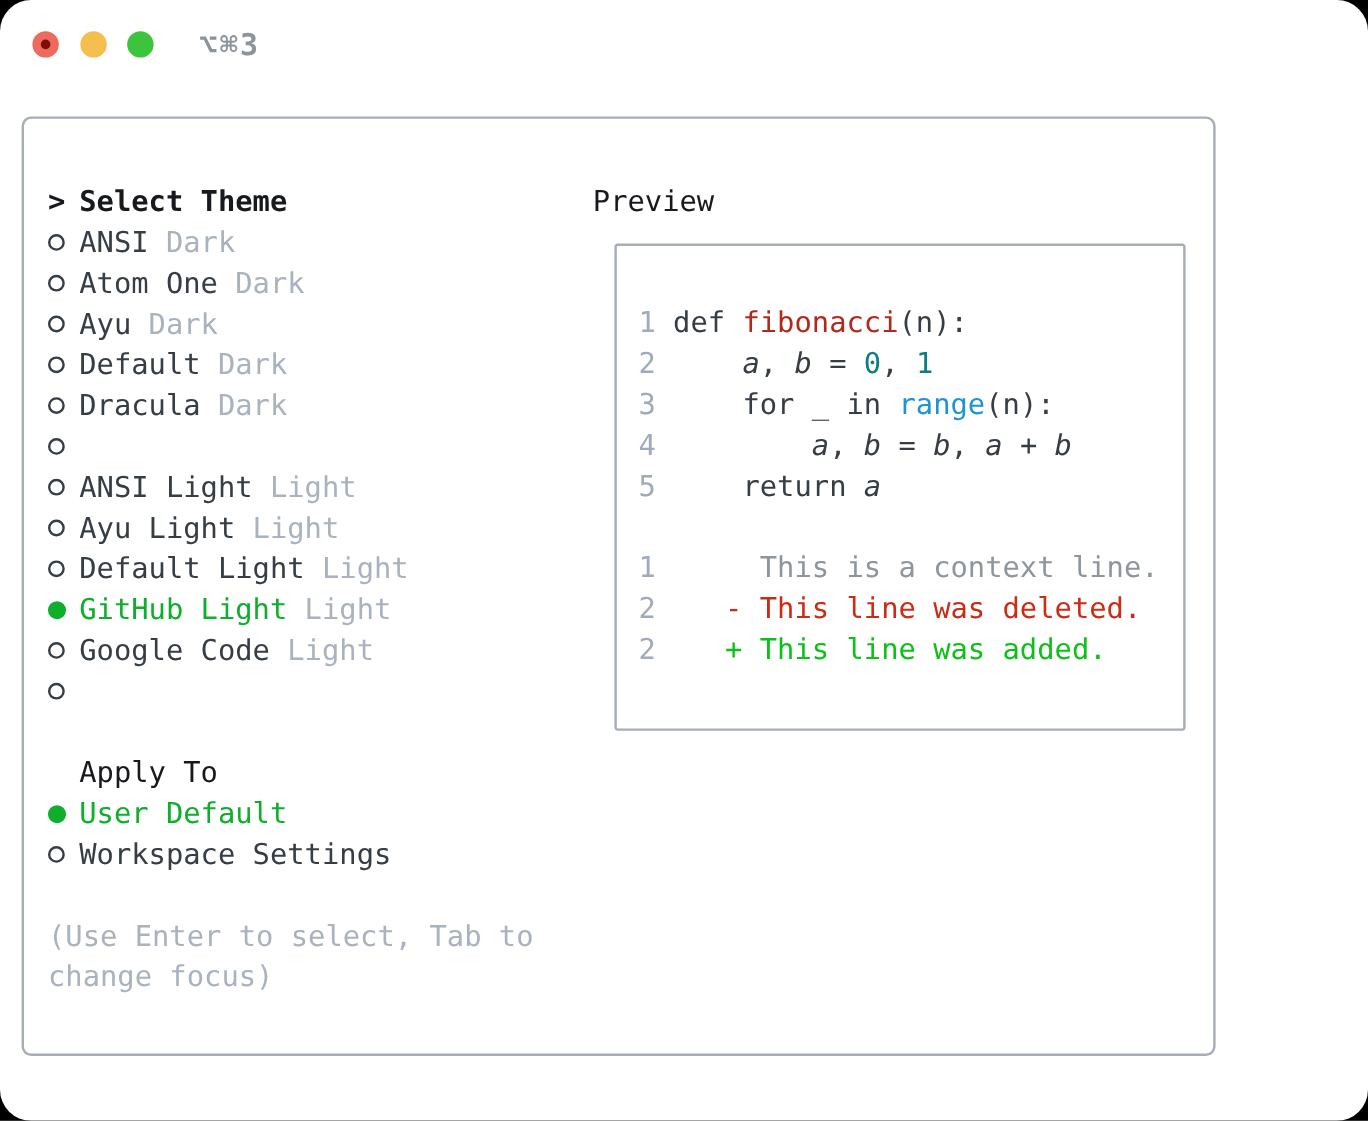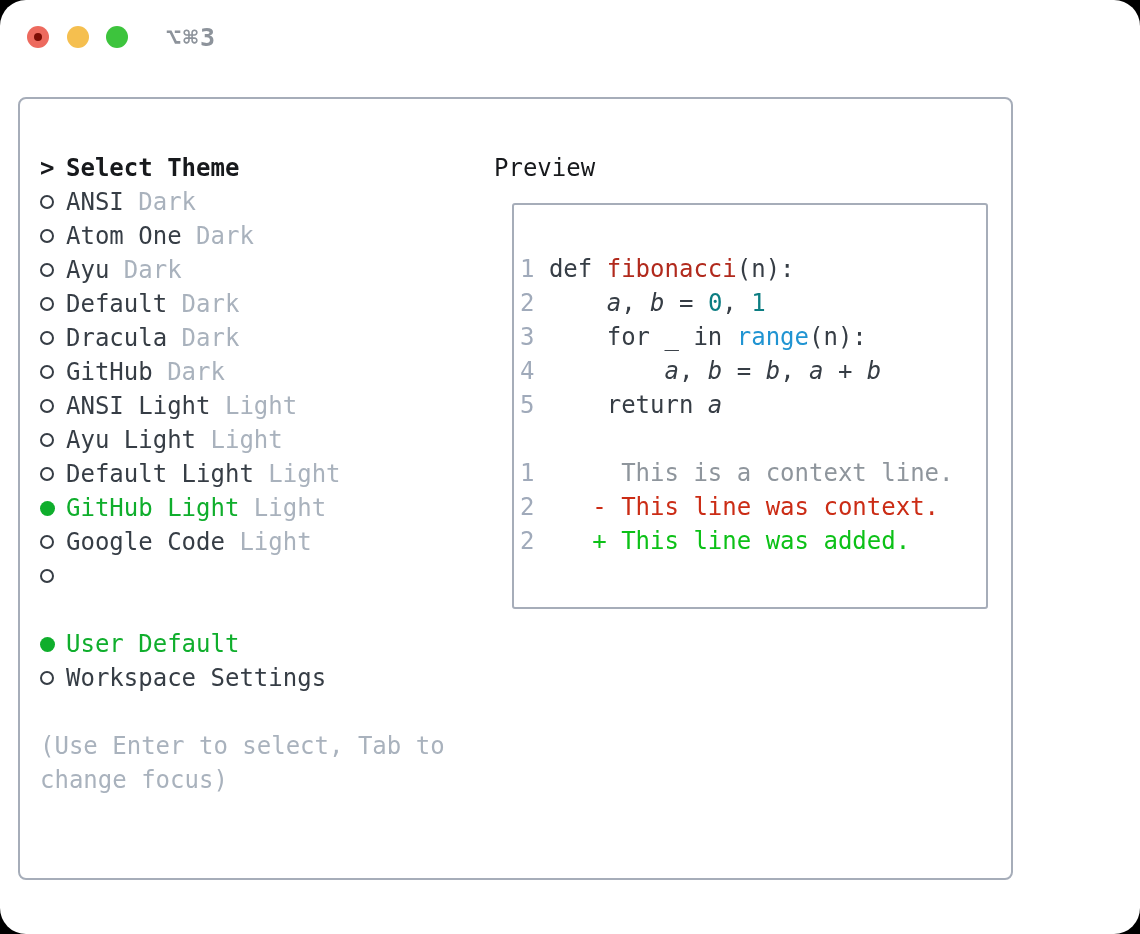--- a/index.html
+++ b/index.html
@@ -42,21 +42,21 @@
   .variant{color:var(--muted-gray)}
   .help{color:var(--muted-gray);height:34px;line-height:34px;font-size:24px;white-space:pre}
   
   .preview-header{
     position:absolute;left:474px;top:52px;height:34px;line-height:34px;
     font-size:24px;font-weight:normal;color:var(--heading-black);
   }
   .preview-box{
     position:absolute;left:492px;top:104px;width:476px;height:406px;
     border:2px solid var(--border-gray);border-radius:3px;box-sizing:border-box;
-    padding:47px 0 0 6px;overflow:hidden;
+    padding:47px 0 0 18px;overflow:hidden;
   }
   .cline{height:34px;line-height:34px;font-size:24px;white-space:pre}
   .ln{color:var(--line-number-gray)}
   .tk-plain{color:var(--text-dark)}
   .tk-fn{color:var(--function-red)}
   .tk-num{color:var(--number-teal)}
   .tk-call{color:var(--call-blue)}
   .tk-var{color:var(--text-dark);font-style:italic}
   .tk-ctx{color:var(--context-gray)}
   .tk-del{color:var(--diff-deleted-red)}
@@ -83,31 +83,35 @@
         <span class="marker"><span class="arrow">&gt;</span></span>
         <span class="h1">Select Theme</span>
       </div>
 
       <div id="theme-list">
           <div class="row option"><span class="marker"><span class="radio"></span></span><span class="label"><span class="name">ANSI</span><span class="variant"> Dark</span></span></div>
           <div class="row option"><span class="marker"><span class="radio"></span></span><span class="label"><span class="name">Atom One</span><span class="variant"> Dark</span></span></div>
           <div class="row option"><span class="marker"><span class="radio"></span></span><span class="label"><span class="name">Ayu</span><span class="variant"> Dark</span></span></div>
           <div class="row option"><span class="marker"><span class="radio"></span></span><span class="label"><span class="name">Default</span><span class="variant"> Dark</span></span></div>
           <div class="row option"><span class="marker"><span class="radio"></span></span><span class="label"><span class="name">Dracula</span><span class="variant"> Dark</span></span></div>
-          <div class="row option"><span class="marker"><span class="radio"></span></span><span class="label"><span class="name">GitHub</span><span class="variant"> Dark</span></span></div>
+          <div class="row option"><span class="marker"><span class="radio"></span></span></div>
           <div class="row option"><span class="marker"><span class="radio"></span></span><span class="label"><span class="name">ANSI Light</span><span class="variant"> Light</span></span></div>
           <div class="row option"><span class="marker"><span class="radio"></span></span><span class="label"><span class="name">Ayu Light</span><span class="variant"> Light</span></span></div>
           <div class="row option"><span class="marker"><span class="radio"></span></span><span class="label"><span class="name">Default Light</span><span class="variant"> Light</span></span></div>
           <div class="row option selected"><span class="marker"><span class="radio on"></span></span><span class="label"><span class="name">GitHub Light</span><span class="variant"> Light</span></span></div>
           <div class="row option"><span class="marker"><span class="radio"></span></span><span class="label"><span class="name">Google Code</span><span class="variant"> Light</span></span></div>
           <div class="row option"><span class="marker"><span class="radio"></span></span></div>
         </div>
 
       <div class="row"></div>
 
+      <div class="row">
+        <span class="marker"></span>
+        <span class="h2">Apply To</span>
+      </div>
 
       <div id="apply-list">
           <div class="row option selected"><span class="marker"><span class="radio on"></span></span><span class="label"><span class="name">User Default</span></span></div>
           <div class="row option"><span class="marker"><span class="radio"></span></span><span class="label"><span class="name">Workspace Settings</span></span></div>
         </div>
 
       <div class="row"></div>
 
       <div id="help-text">
           <div class="help">(Use Enter to select, Tab to</div>
@@ -119,19 +123,19 @@
 
     <div class="preview-box">
       <div id="code">
           <div class="cline"><span class="ln">1</span> <span class="tk-plain">def </span><span class="tk-fn">fibonacci</span><span class="tk-plain">(n):</span></div>
           <div class="cline"><span class="ln">2</span> <span class="tk-plain">    </span><span class="tk-var">a</span><span class="tk-plain">, </span><span class="tk-var">b</span><span class="tk-plain"> = </span><span class="tk-num">0</span><span class="tk-plain">, </span><span class="tk-num">1</span></div>
           <div class="cline"><span class="ln">3</span> <span class="tk-plain">    for _ in </span><span class="tk-call">range</span><span class="tk-plain">(n):</span></div>
           <div class="cline"><span class="ln">4</span> <span class="tk-plain">        </span><span class="tk-var">a</span><span class="tk-plain">, </span><span class="tk-var">b</span><span class="tk-plain"> = </span><span class="tk-var">b</span><span class="tk-plain">, </span><span class="tk-var">a</span><span class="tk-plain"> + </span><span class="tk-var">b</span></div>
           <div class="cline"><span class="ln">5</span> <span class="tk-plain">    return </span><span class="tk-var">a</span></div>
           <div class="cline"><span class="ln"></span></div>
           <div class="cline"><span class="ln">1</span> <span class="tk-ctx">     This is a context line.</span></div>
-          <div class="cline"><span class="ln">2</span> <span class="tk-del">   - This line was context.</span></div>
+          <div class="cline"><span class="ln">2</span> <span class="tk-del">   - This line was deleted.</span></div>
           <div class="cline"><span class="ln">2</span> <span class="tk-add">   + This line was added.</span></div>
         </div>
     </div>
 
   </div>
 </div>
 
 </body></html>

